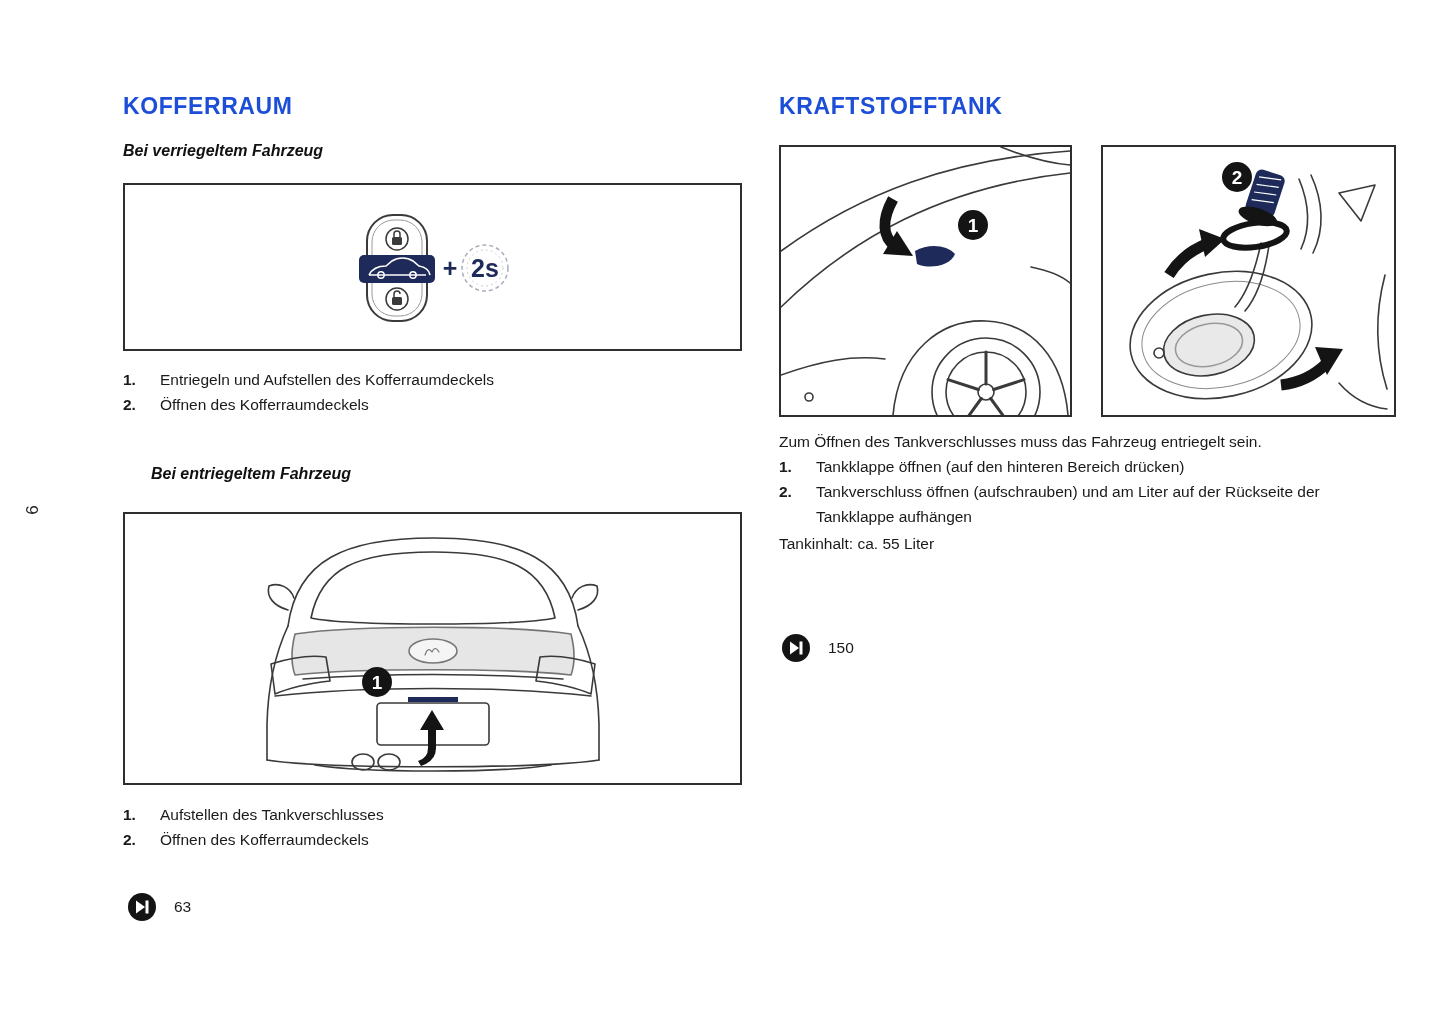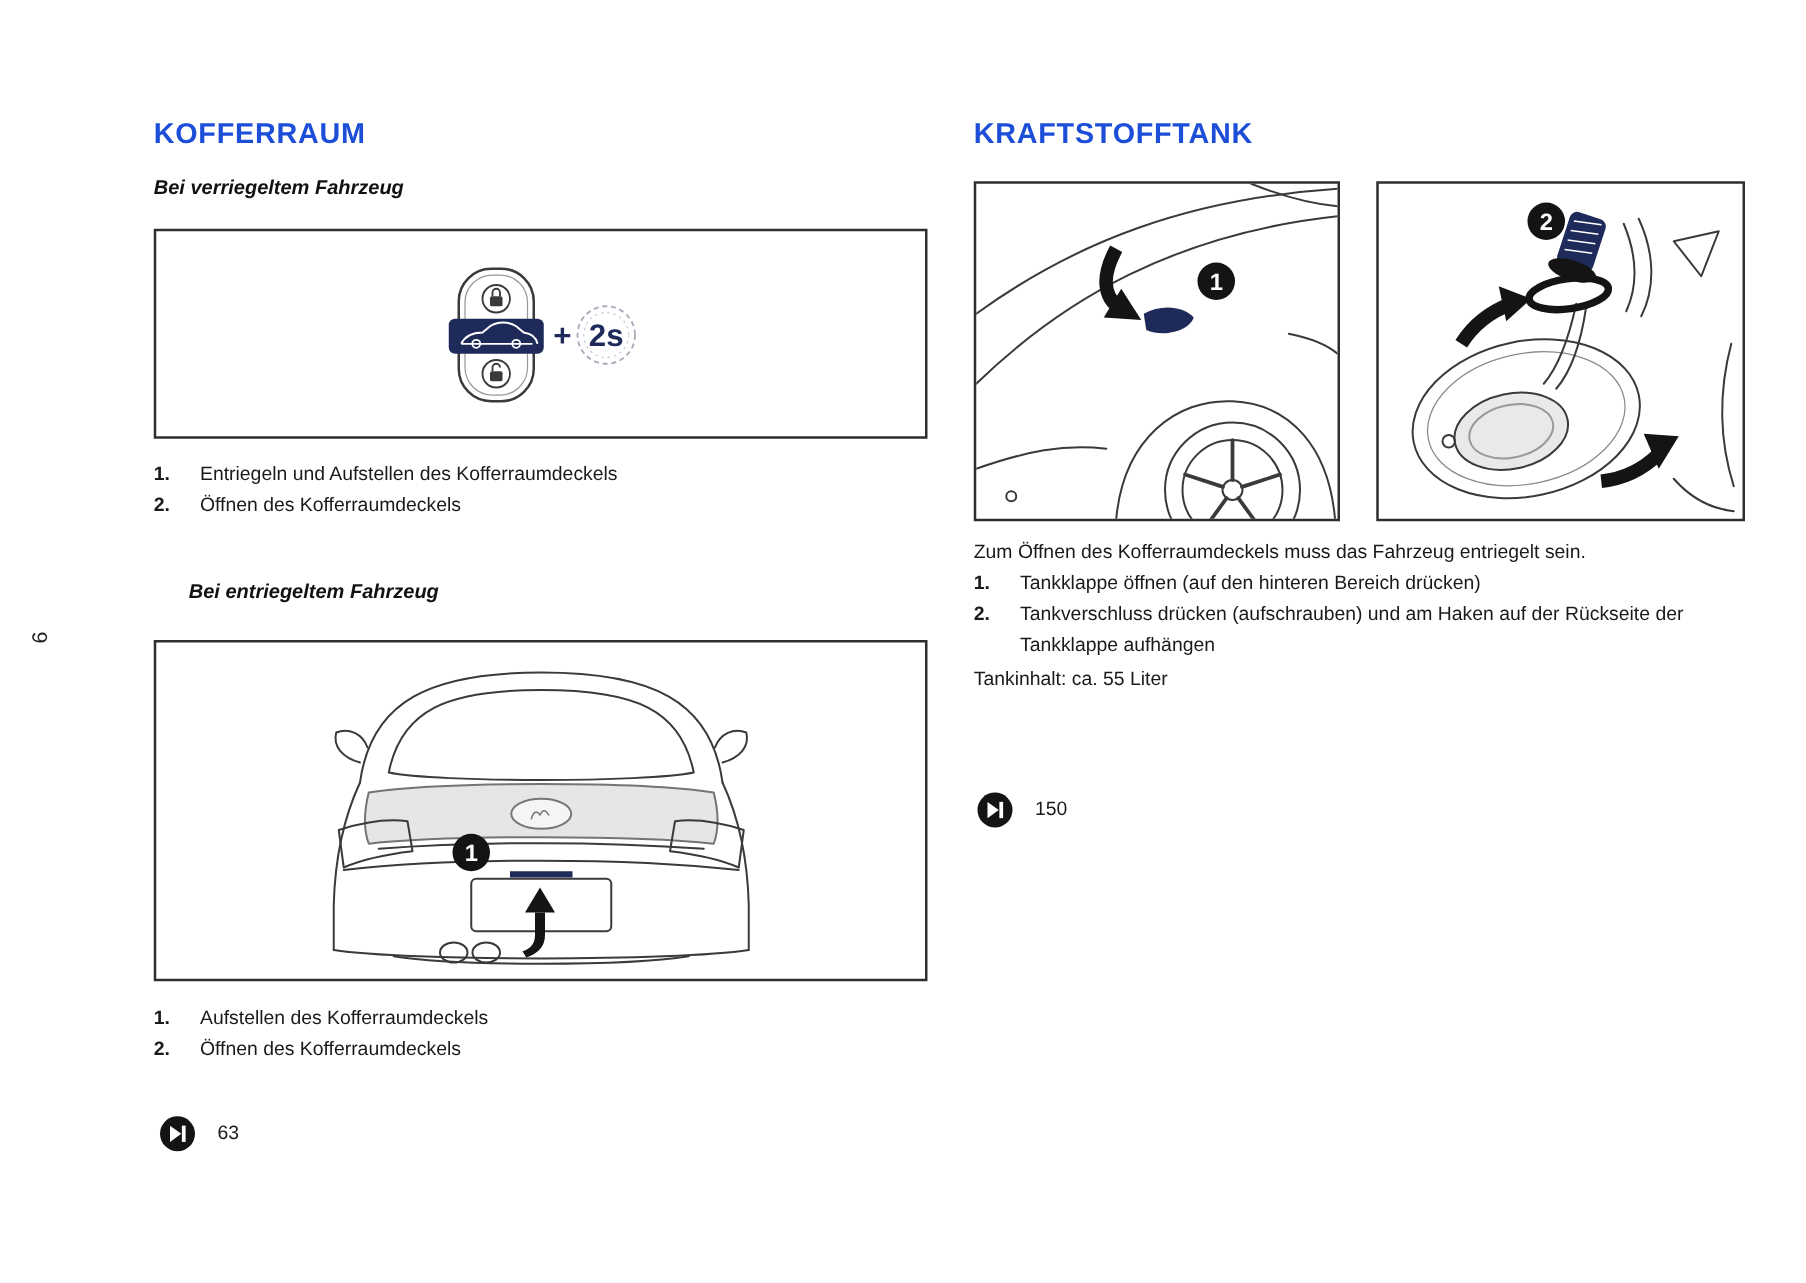--- a/index.html
+++ b/index.html
@@ -116,21 +116,21 @@
     <path d="M303,216 v18 q0,10 -10,13 l3,5 q15,-5 15,-18 v-18 Z" fill="#141414"></path>
 
     <circle cx="252" cy="168" r="15" fill="#141414"></circle>
     <text x="252" y="175" class="badge">1</text>
   </svg>
 </div>
 
 <div class="abs steps" style="left:123px; top:802px; width:620px;">
   <div class="step">
     <span class="num">1.</span>
-    <span class="txt">Aufstellen des Kofferraumdeckels</span>
+    <span class="txt">Aufstellen des Tankverschlusses</span>
   </div>
   <div class="step">
     <span class="num">2.</span>
     <span class="txt">Öffnen des Kofferraumdeckels</span>
   </div>
 </div>
 
 <div class="abs pageref" style="left:127px; top:892px;">
   <svg width="30" height="30" viewBox="0 0 30 30">
     <circle cx="15" cy="15" r="14" fill="#141414"></circle>
@@ -209,29 +209,29 @@
     <polygon points="122,92 96,82 102,110" fill="#141414"></polygon>
     <path d="M178,238 C196,236 212,228 224,216" fill="none" stroke="#141414" stroke-width="11"></path>
     <polygon points="240,202 212,200 224,228" fill="#141414"></polygon>
 
     <circle cx="134" cy="30" r="15" fill="#141414"></circle>
     <text x="134" y="37" class="badge">2</text>
   </svg>
 </div>
 
 <div class="abs rtext" style="left:779px; top:429px;">
-  <div class="bodytext">Zum Öffnen des Kofferraumdeckels muss das Fahrzeug entriegelt sein.</div>
+  <div class="bodytext">Zum Öffnen des Tankverschlusses muss das Fahrzeug entriegelt sein.</div>
   <div class="steps">
     <div class="step">
       <span class="num">1.</span>
       <span class="txt">Tankklappe öffnen (auf den hinteren Bereich drücken)</span>
     </div>
     <div class="step">
       <span class="num">2.</span>
-      <span class="txt">Tankverschluss drücken (aufschrauben) und am Haken auf der Rückseite der Tankklappe aufhängen</span>
+      <span class="txt">Tankverschluss öffnen (aufschrauben) und am Liter auf der Rückseite der Tankklappe aufhängen</span>
     </div>
   </div>
   <div class="capacity">Tankinhalt: ca. 55 Liter</div>
 </div>
 
 <div class="abs pageref" style="left:781px; top:633px;">
   <svg width="30" height="30" viewBox="0 0 30 30">
     <circle cx="15" cy="15" r="14" fill="#141414"></circle>
     <polygon points="9,8.5 9,21.5 18,15" fill="#ffffff"></polygon>
     <rect x="18.5" y="8.5" width="3" height="13" fill="#ffffff"></rect>

